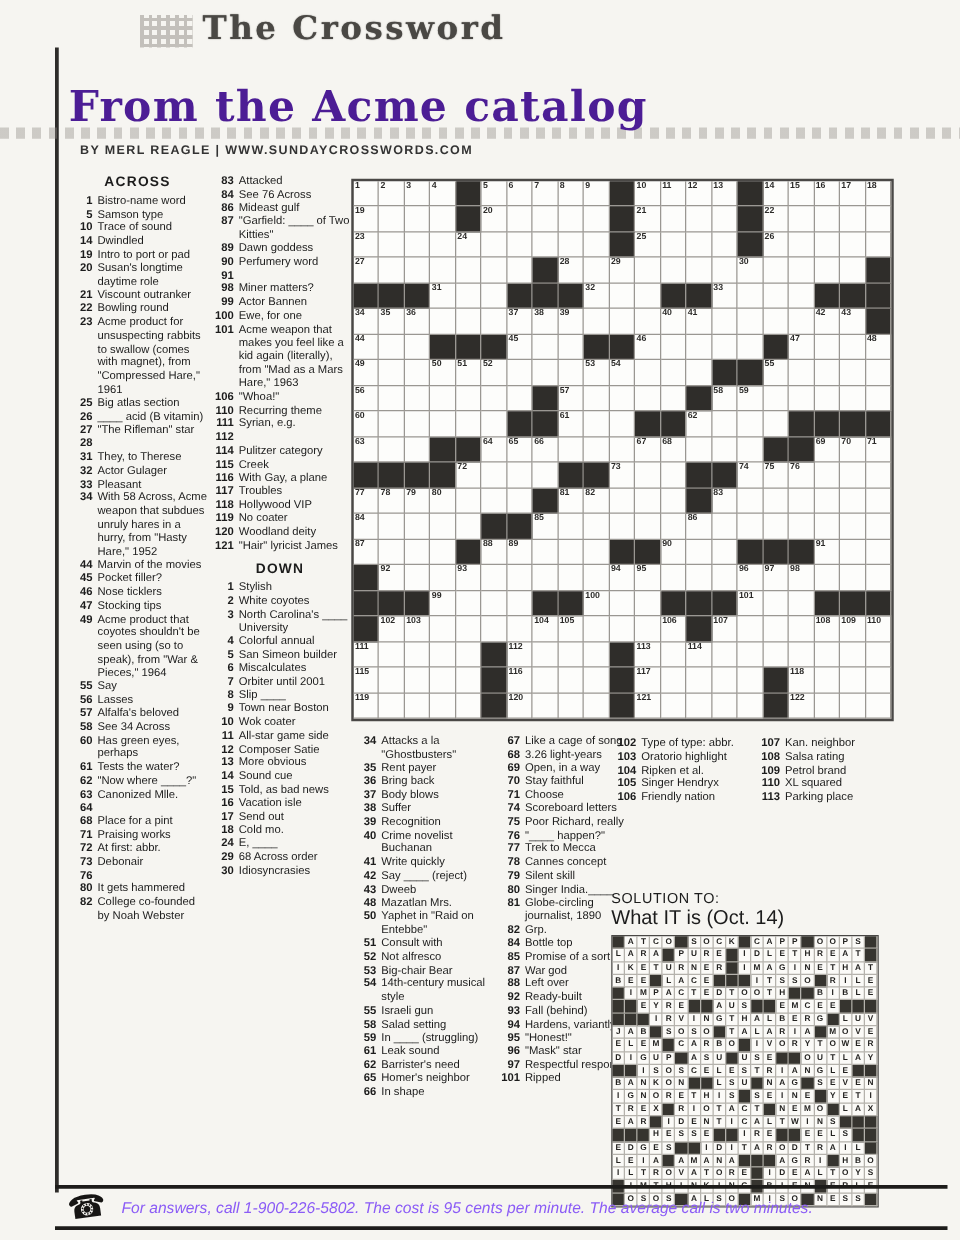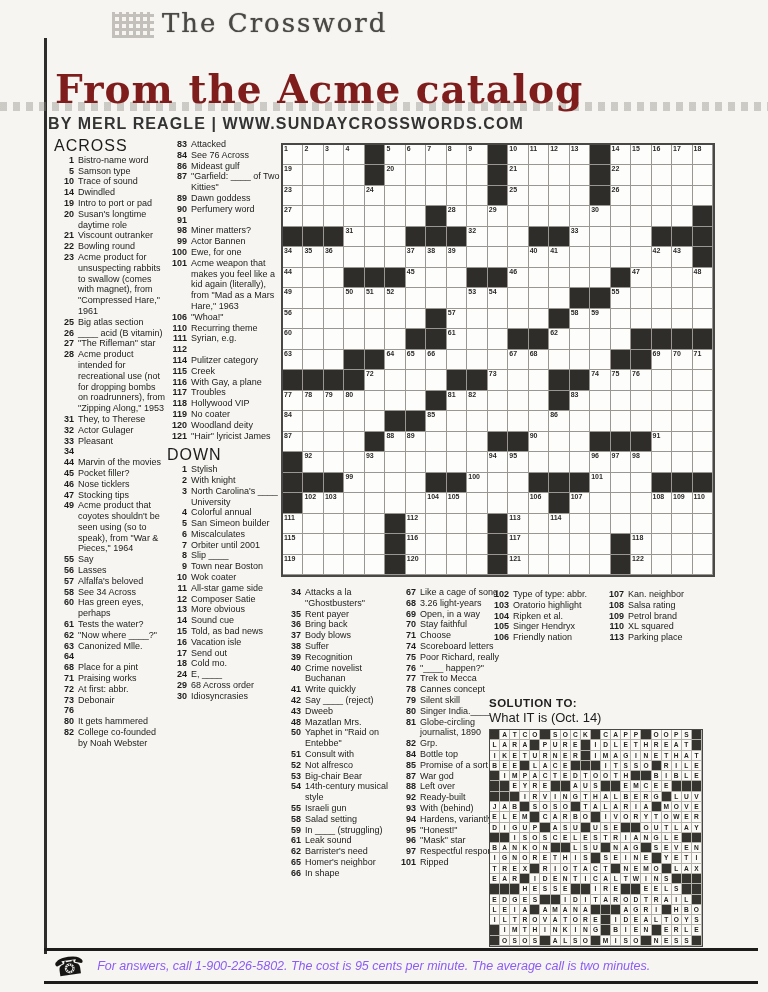--- a/index.html
+++ b/index.html
@@ -4,46 +4,46 @@
 <style>
   html,body{margin:0;padding:0;}
   body{width:768px;height:992px;position:relative;background:#f6f5f1;
        font-family:"Liberation Sans",sans-serif;color:#1c1c1c;overflow:hidden;}
   .abs{position:absolute;}
   #left-rule{left:44px;top:38px;width:3px;height:916px;background:#2e2c2a;}
   #masthead-logo{left:112px;top:12px;width:42px;height:26px;opacity:.55;
     background:
       repeating-linear-gradient(0deg,#9a968f 0 3px,transparent 3px 7px),
       repeating-linear-gradient(90deg,#9a968f 0 3px,transparent 3px 7px);}
-  #masthead-title{left:162px;top:8px;font-family:"DejaVu Serif",serif;font-weight:normal;
+  #masthead-title{left:162px;top:8px;font-family:"DejaVu Serif",serif;font-weight:bold;
     font-size:26px;letter-spacing:2px;color:#4a4844;text-shadow:0 0 1px #6a6864;}
   #noise-band{left:0;top:102px;width:768px;height:9px;opacity:.4;
     background:repeating-linear-gradient(90deg,#8f8b85 0 7px,transparent 7px 13px);}
   #page-title{left:55px;top:66px;font-family:"DejaVu Serif",serif;font-weight:bold;
-    font-size:39px;letter-spacing:1px;color:#7f1d1d;}
-  #byline{left:48px;top:115px;font-size:16px;font-weight:bold;letter-spacing:1.1px;color:#333;}
+    font-size:34px;letter-spacing:1px;color:#4c1d95;}
+  #byline{left:64px;top:115px;font-size:10px;font-weight:bold;letter-spacing:1.1px;color:#333;}
 
   .clue-col{position:absolute;font-size:9px;line-height:10.8px;}
-  .clue-head{font-weight:normal;font-size:16px;letter-spacing:1px;text-align:left;
+  .clue-head{font-weight:bold;font-size:11px;letter-spacing:1px;text-align:center;
     margin:2px 0 3px 0;}
   .clue-head.down-head{margin-top:9px;}
   .ci{display:flex;}
   .cn{flex:none;width:20px;text-align:right;padding-right:4px;font-weight:bold;}
   .ct{flex:1;}
 
   #grid{left:281px;top:143px;width:430px;height:430px;background:#fdfdfb;
     border:2px solid #4a4846;display:grid;
     grid-template-columns:repeat(21,1fr);grid-template-rows:repeat(21,1fr);}
   .gc{position:relative;border-right:1px solid #9a9792;border-bottom:1px solid #9a9792;}
   .gc.blk{background:#2f2d2a;}
   .gn{position:absolute;top:0;left:1px;font-size:7px;line-height:7px;font-weight:bold;color:#2b2a28;}
 
   #solution-block{left:489px;top:697px;}
-  #solution-label{font-weight:bold;font-size:11.5px;letter-spacing:.5px;}
-  #solution-sub{font-size:13px;margin-top:1px;}
+  #solution-label{font-weight:normal;font-size:11.5px;letter-spacing:.5px;margin-top:16px;}
+  #solution-sub{font-size:16px;margin-top:1px;}
   #solution-grid{margin-top:4px;width:212px;height:216px;background:#fbfaf7;
     border:1.5px solid #4a4846;display:grid;
     grid-template-columns:repeat(21,1fr);grid-template-rows:repeat(21,1fr);}
   .sc{border-right:1px solid #b5b2ac;border-bottom:1px solid #b5b2ac;
     font-size:6.6px;line-height:9px;font-weight:bold;text-align:center;color:#232220;
     overflow:hidden;}
   .sc.blk{background:#36342f;}
 
   #footer{left:44px;top:948px;width:714px;height:36px;
     border-top:3px solid #1d1c1a;border-bottom:3px solid #1d1c1a;
@@ -795,36 +795,36 @@
       <div class="ci">
         <span class="cn">26</span>
         <span class="ct">____ acid (B vitamin)</span>
       </div>
       <div class="ci">
         <span class="cn">27</span>
         <span class="ct">"The Rifleman" star</span>
       </div>
       <div class="ci">
         <span class="cn">28</span>
-        <span class="ct">Acme product intended for recreational use (not for dropping bombs on roadrunners), from "Zipping Along," 1953</span>
       </div>
       <div class="ci">
         <span class="cn">31</span>
         <span class="ct">They, to Therese</span>
       </div>
       <div class="ci">
         <span class="cn">32</span>
         <span class="ct">Actor Gulager</span>
       </div>
       <div class="ci">
         <span class="cn">33</span>
         <span class="ct">Pleasant</span>
       </div>
       <div class="ci">
         <span class="cn">34</span>
+        <span class="ct">With 58 Across, Acme weapon that subdues unruly hares in a hurry, from "Hasty Hare," 1952</span>
       </div>
       <div class="ci">
         <span class="cn">44</span>
         <span class="ct">Marvin of the movies</span>
       </div>
       <div class="ci">
         <span class="cn">45</span>
         <span class="ct">Pocket filler?</span>
       </div>
       <div class="ci">
@@ -993,21 +993,21 @@
         <span class="cn">121</span>
         <span class="ct">"Hair" lyricist James</span>
       </div>
       <div class="clue-head down-head">DOWN</div>
       <div class="ci">
         <span class="cn">1</span>
         <span class="ct">Stylish</span>
       </div>
       <div class="ci">
         <span class="cn">2</span>
-        <span class="ct">With knight</span>
+        <span class="ct">White coyotes</span>
       </div>
       <div class="ci">
         <span class="cn">3</span>
         <span class="ct">North Carolina's ____ University</span>
       </div>
       <div class="ci">
         <span class="cn">4</span>
         <span class="ct">Colorful annual</span>
       </div>
       <div class="ci">
@@ -1245,21 +1245,21 @@
       <div class="ci">
         <span class="cn">88</span>
         <span class="ct">Left over</span>
       </div>
       <div class="ci">
         <span class="cn">92</span>
         <span class="ct">Ready-built</span>
       </div>
       <div class="ci">
         <span class="cn">93</span>
-        <span class="ct">With (behind)</span>
+        <span class="ct">Fall (behind)</span>
       </div>
       <div class="ci">
         <span class="cn">94</span>
         <span class="ct">Hardens, variantly</span>
       </div>
       <div class="ci">
         <span class="cn">95</span>
         <span class="ct">"Honest!"</span>
       </div>
       <div class="ci">

